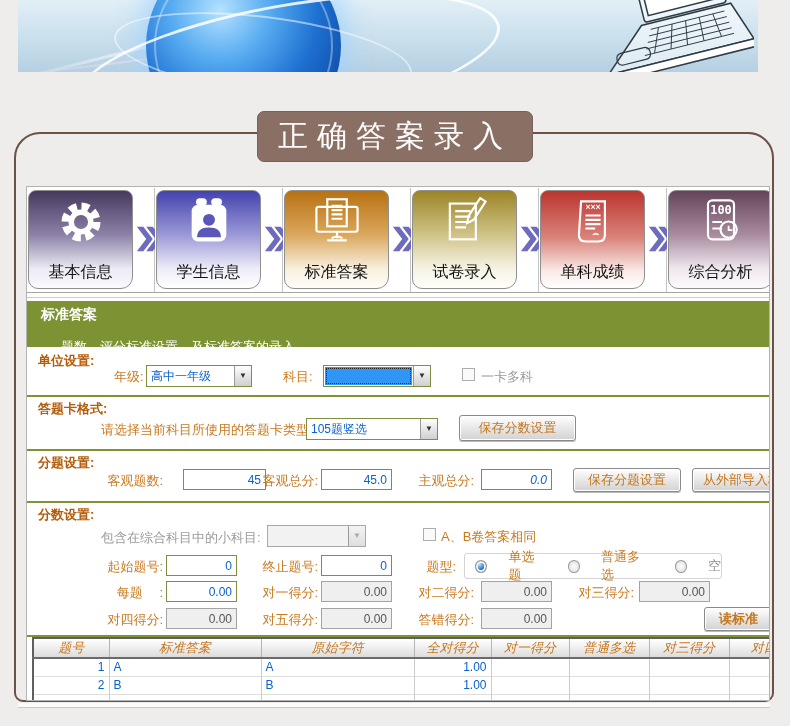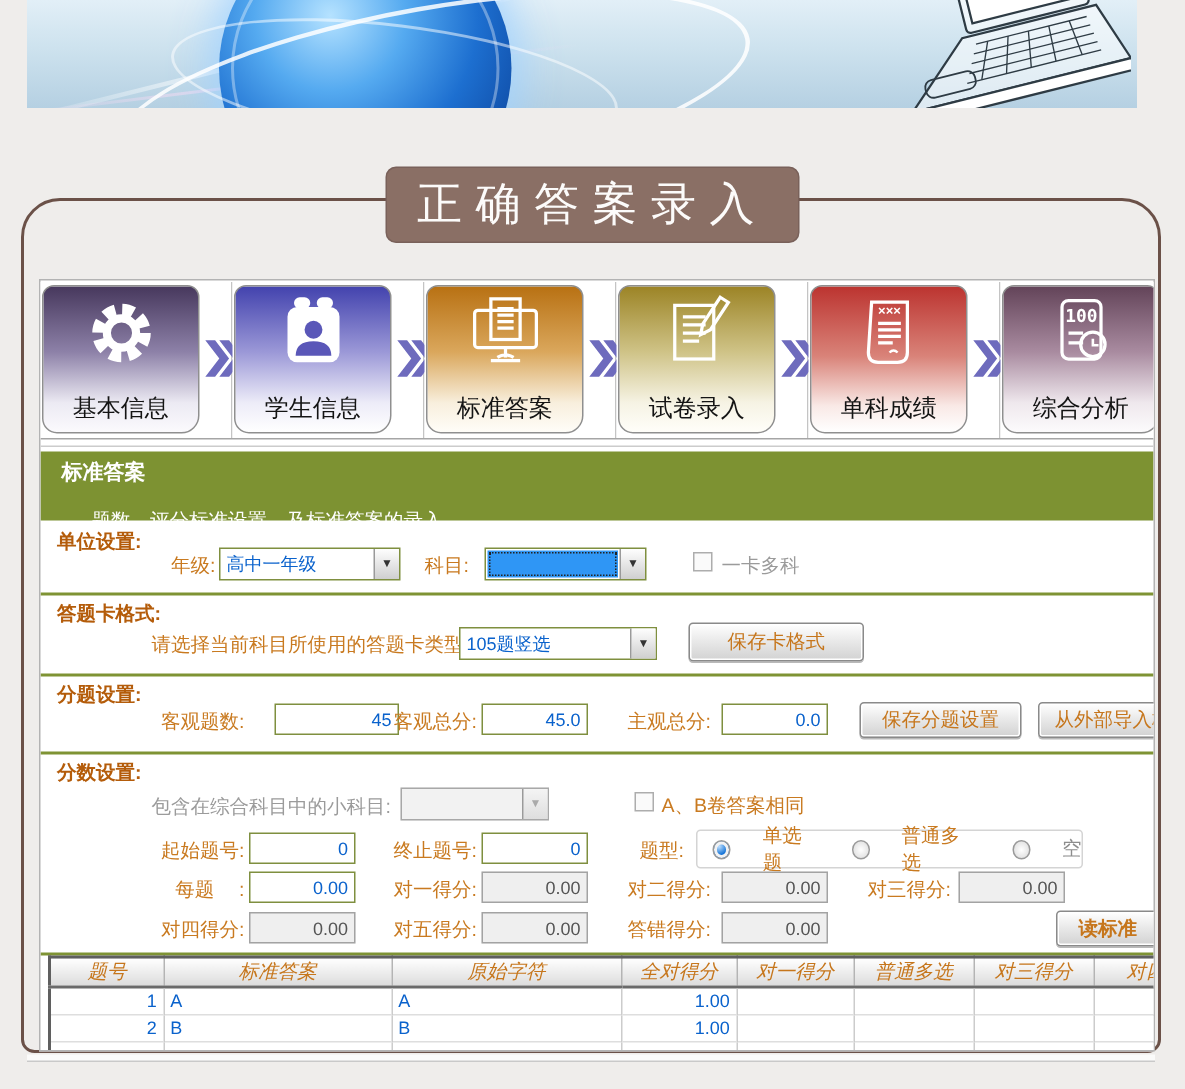--- a/index.html
+++ b/index.html
@@ -261,49 +261,49 @@
 
     <div class="thin-line"></div>
 
     <div class="greenbar">
       <div class="gtitle">标准答案</div>
       <div class="gsub">题数、评分标准设置、及标准答案的录入。</div>
     </div>
 
     <div class="sec-h" style="top:165px">单位设置:</div>
     <span class="lab" style="position:absolute;left:87px;top:181px">年级:</span>
-    <div class="dd" style="left:119px;top:178px;width:121px">
+    <div class="dd" style="left:119px;top:178px;width:106px">
       <span class="dd-val">高中一年级</span>
       <span class="dd-btn">▼</span>
     </div>
     <span class="lab" style="position:absolute;left:256px;top:181px">科目:</span>
     <div class="dd" style="left:296px;top:178px;width:108px">
       <span class="dd-val dd-val-focus"></span>
       <span class="dd-btn">▼</span>
     </div>
     <span class="cb" style="left:435px;top:181px"></span>
     <span class="lab-gray" style="position:absolute;left:454px;top:181px">一卡多科</span>
     <div class="sep" style="top:208px"></div>
 
     <div class="sec-h" style="top:213px">答题卡格式:</div>
     <span class="lab" style="position:absolute;left:74px;top:234px">请选择当前科目所使用的答题卡类型:</span>
     <div class="dd" style="left:279px;top:231px;width:132px">
       <span class="dd-val">105题竖选</span>
       <span class="dd-btn">▼</span>
     </div>
-    <button class="btn" style="left:432px;top:228px;width:117px;height:26px">保存卡格式</button>
+    <button class="btn" style="left:432px;top:228px;width:117px;height:26px">保存分数设置</button>
     <div class="sep" style="top:262px"></div>
 
     <div class="sec-h" style="top:267px">分题设置:</div>
     <span class="lbox" style="left:14px;top:285px;width:122px">客观题数:</span>
     <input class="inp" style="left: 156px; top: 282px; width: 83px;" value="45">
     <span class="lbox" style="left:189px;top:285px;width:102px">客观总分:</span>
     <input class="inp" style="left: 294px; top: 282px; width: 71px;" value="45.0">
     <span class="lbox" style="left:349px;top:285px;width:98px">主观总分:</span>
-    <input class="inp" style="left: 454px; top: 282px; width: 71px;" value="0.0">
+    <input class="inp" style="left: 454px; top: 282px; width: 71px; font-style: italic;" value="0.0">
     <button class="btn" style="left:546px;top:281px;width:108px;height:24px">保存分题设置</button>
     <button class="btn" style="left:665px;top:281px;width:160px;height:24px;text-align:left;padding-left:10px">从外部导入格</button>
     <div class="sep" style="top:314px"></div>
 
     <div class="sec-h" style="top:319px">分数设置:</div>
 
     <span class="lab-gray" style="position:absolute;left:74px;top:342px">包含在综合科目中的小科目:</span>
     <div class="dd dd-dis" style="left:240px;top:338px;width:99px">
       <span class="dd-val"></span>
       <span class="dd-btn">▼</span>

